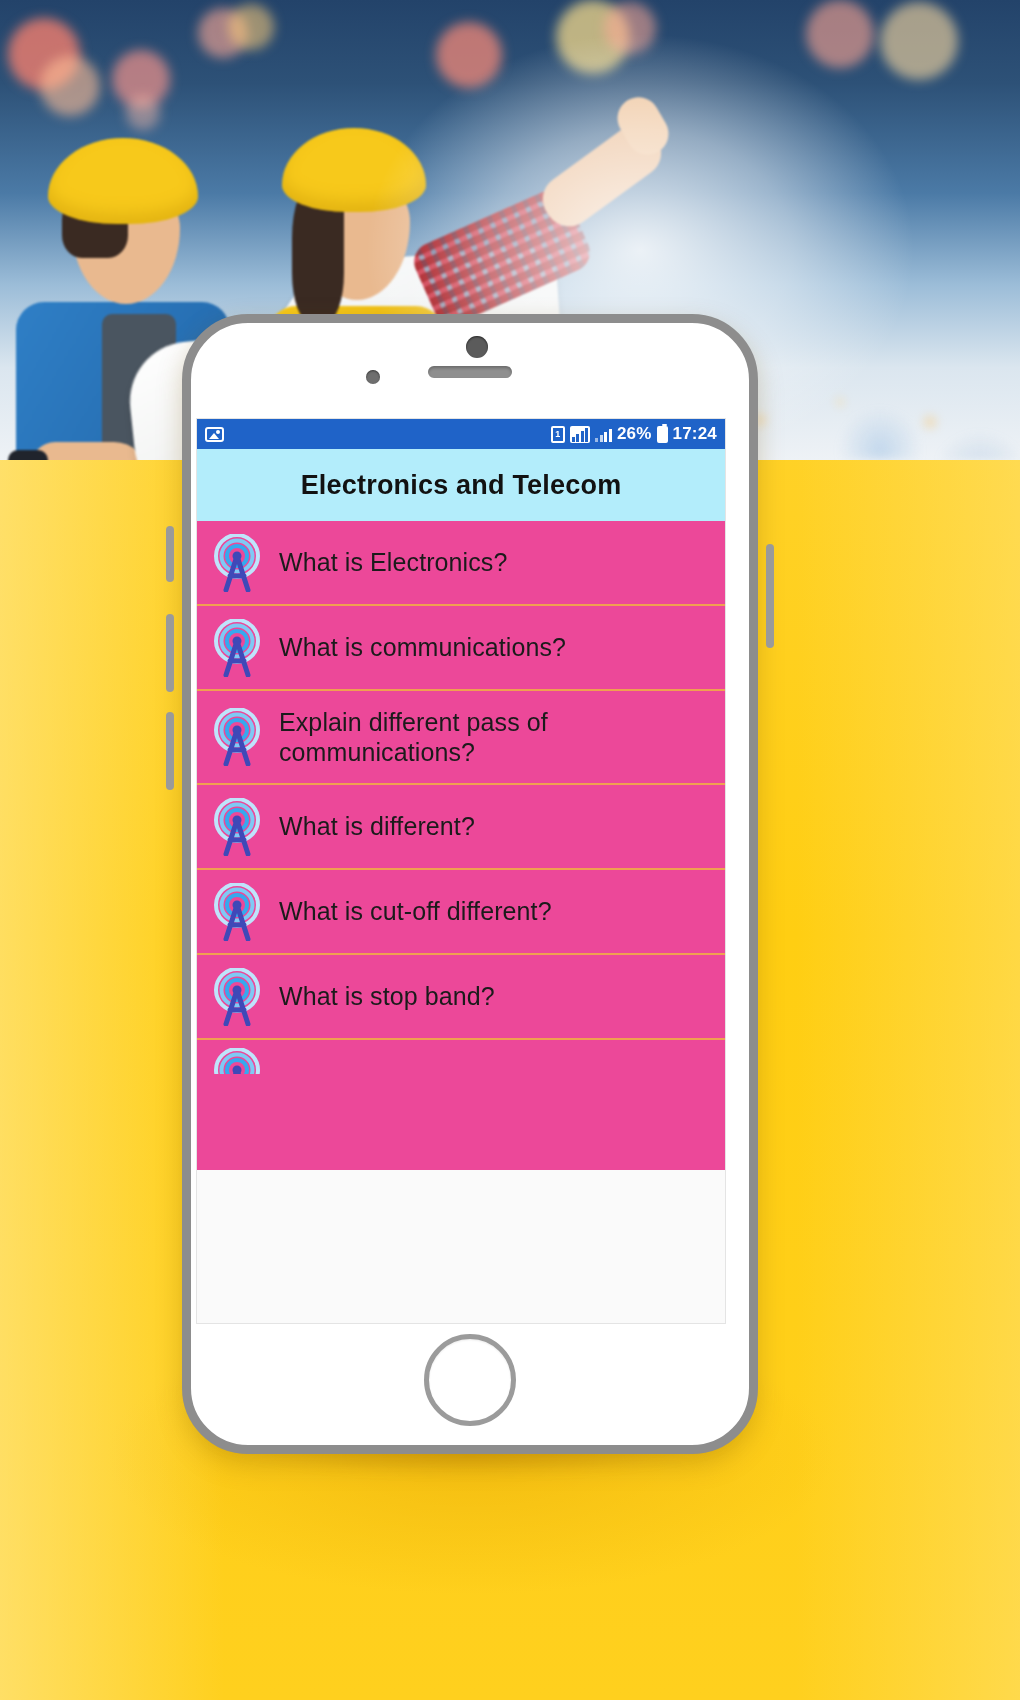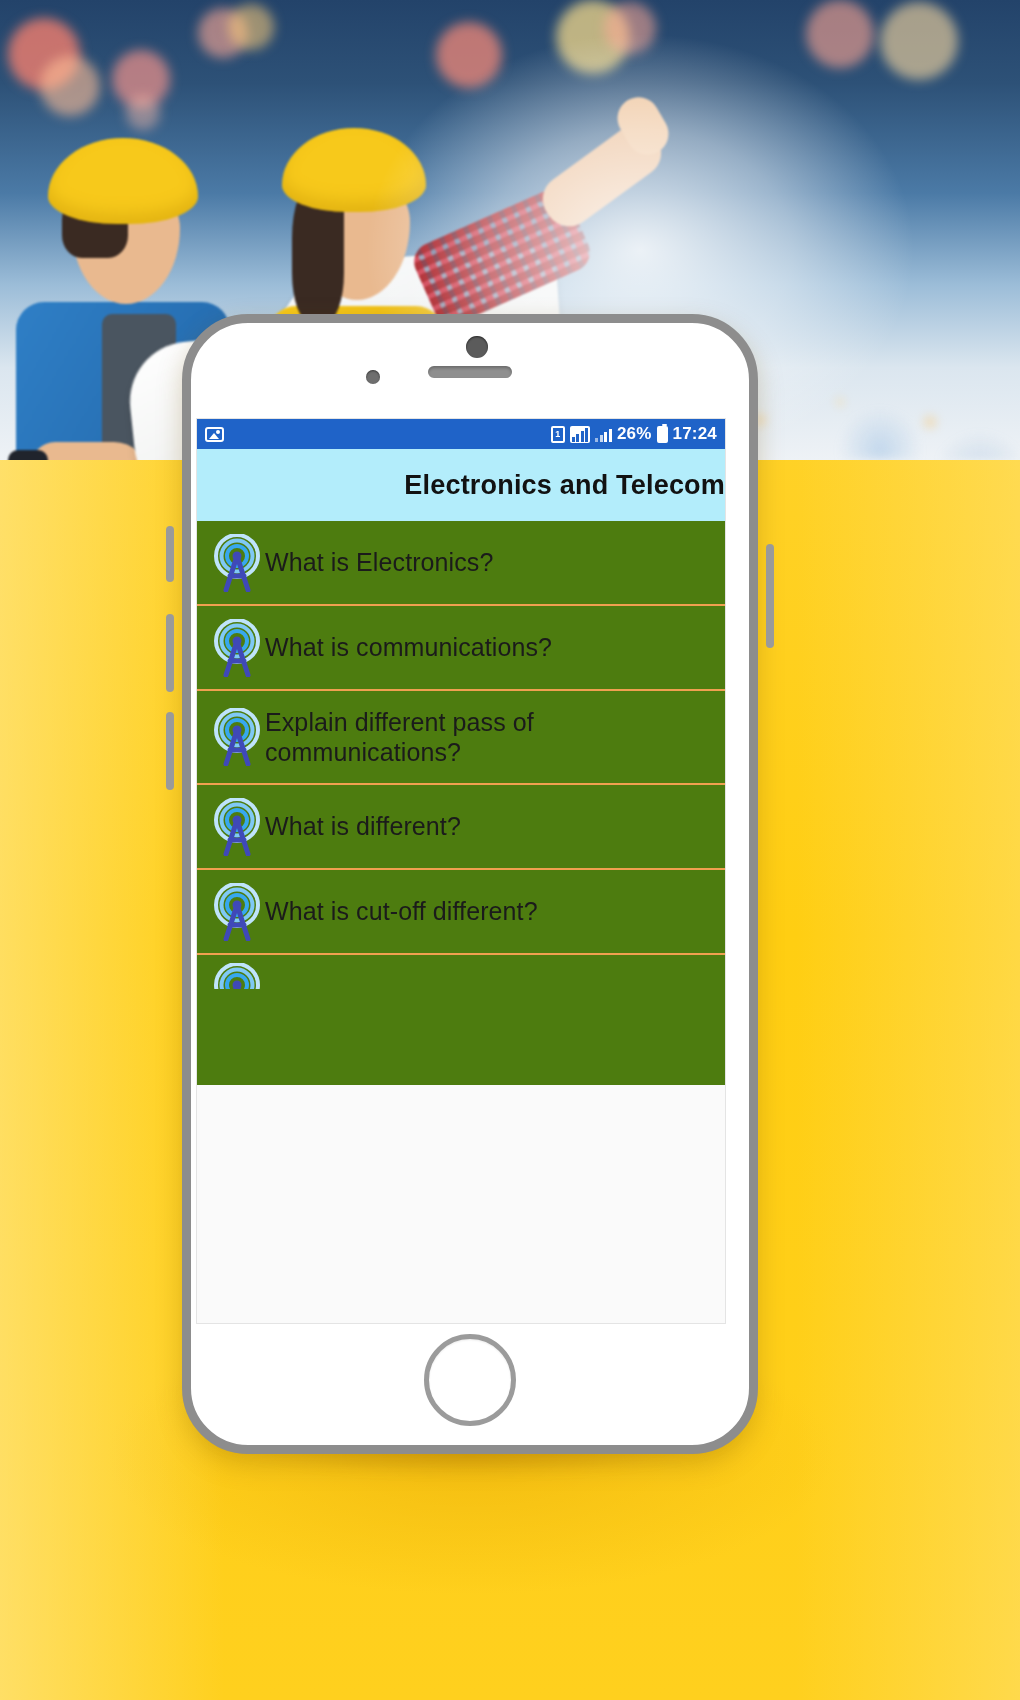--- a/index.html
+++ b/index.html
@@ -148,33 +148,33 @@
   .ico-signal2 i{display:block;width:3px;background:#ffffff;}
   .ico-signal2 i:nth-child(1){height:4px;opacity:.55;}
   .ico-signal2 i:nth-child(2){height:7px;opacity:.75;}
   .ico-signal2 i:nth-child(3){height:10px;}
   .ico-signal2 i:nth-child(4){height:13px;}
   .ico-battery{width:11px;height:17px;border:2px solid #fff;border-radius:2px;position:relative;background:#fff;}
   .ico-battery::before{content:"";position:absolute;left:3px;top:-4px;width:5px;height:2px;background:#fff;border-radius:1px;}
 
   
   #titlebar{
-    height:72px;background:#B3EDFB;display:flex;align-items:center;justify-content:flex-end;
+    height:72px;background:#B3EDFB;display:flex;align-items:center;justify-content:center;
   }
   #titlebar .title{
     font-size:27px;font-weight:bold;color:#121212;letter-spacing:.2px;
   }
 
   
   #list{background:#FAFAFA;}
   .row{
-    display:flex;align-items:center;
+    display:flex;align-items:center;gap:14px;
     padding:0 12px;min-height:85px;
     border-bottom:2px solid #F0A050;
-    background:#4d7c0f;
+    background:#ec4899;
   }
   .row.tall{min-height:94px;}
   .row.partial{min-height:130px;align-items:flex-start;padding-top:8px;border-bottom:none;}
   .row-label{
     font-size:25px;color:#1b1b1b;line-height:1.22;letter-spacing:.1px;
   }
   .tower{
     flex:0 0 auto;width:56px;height:58px;position:relative;
   }
   .tower svg{display:block;width:56px;height:58px;}
@@ -352,20 +352,34 @@
             <circle cx="28" cy="22" r="10" stroke="#37A8EE" stroke-width="4"></circle>
             <circle cx="28" cy="22" r="4.5" fill="#3F49B8" stroke="none"></circle>
             <path d="M28 22 L17 56 M28 22 L39 56 M21 42 L35 42" stroke="#3F49B8" stroke-width="5"></path>
           </g>
             </svg>
         </span>
         <span class="row-label">What is cut-off different?</span>
       </div>
 
 
+      <div class="row">
+        <span class="tower">
+          <svg viewBox="0 0 56 58">
+              <g fill="none" stroke-linecap="round">
+            <circle cx="28" cy="22" r="21" stroke="#BFE4FB" stroke-width="4"></circle>
+            <circle cx="28" cy="22" r="15.5" stroke="#7FC9F5" stroke-width="4"></circle>
+            <circle cx="28" cy="22" r="10" stroke="#37A8EE" stroke-width="4"></circle>
+            <circle cx="28" cy="22" r="4.5" fill="#3F49B8" stroke="none"></circle>
+            <path d="M28 22 L17 56 M28 22 L39 56 M21 42 L35 42" stroke="#3F49B8" stroke-width="5"></path>
+          </g>
+            </svg>
+        </span>
+        <span class="row-label">What is stop band?</span>
+      </div>
 
       <div class="row partial">
         <span class="tower">
           <svg viewBox="0 0 56 58">
               <g fill="none" stroke-linecap="round">
             <circle cx="28" cy="22" r="21" stroke="#BFE4FB" stroke-width="4"></circle>
             <circle cx="28" cy="22" r="15.5" stroke="#7FC9F5" stroke-width="4"></circle>
             <circle cx="28" cy="22" r="10" stroke="#37A8EE" stroke-width="4"></circle>
             <circle cx="28" cy="22" r="4.5" fill="#3F49B8" stroke="none"></circle>
             <path d="M28 22 L17 56 M28 22 L39 56 M21 42 L35 42" stroke="#3F49B8" stroke-width="5"></path>

